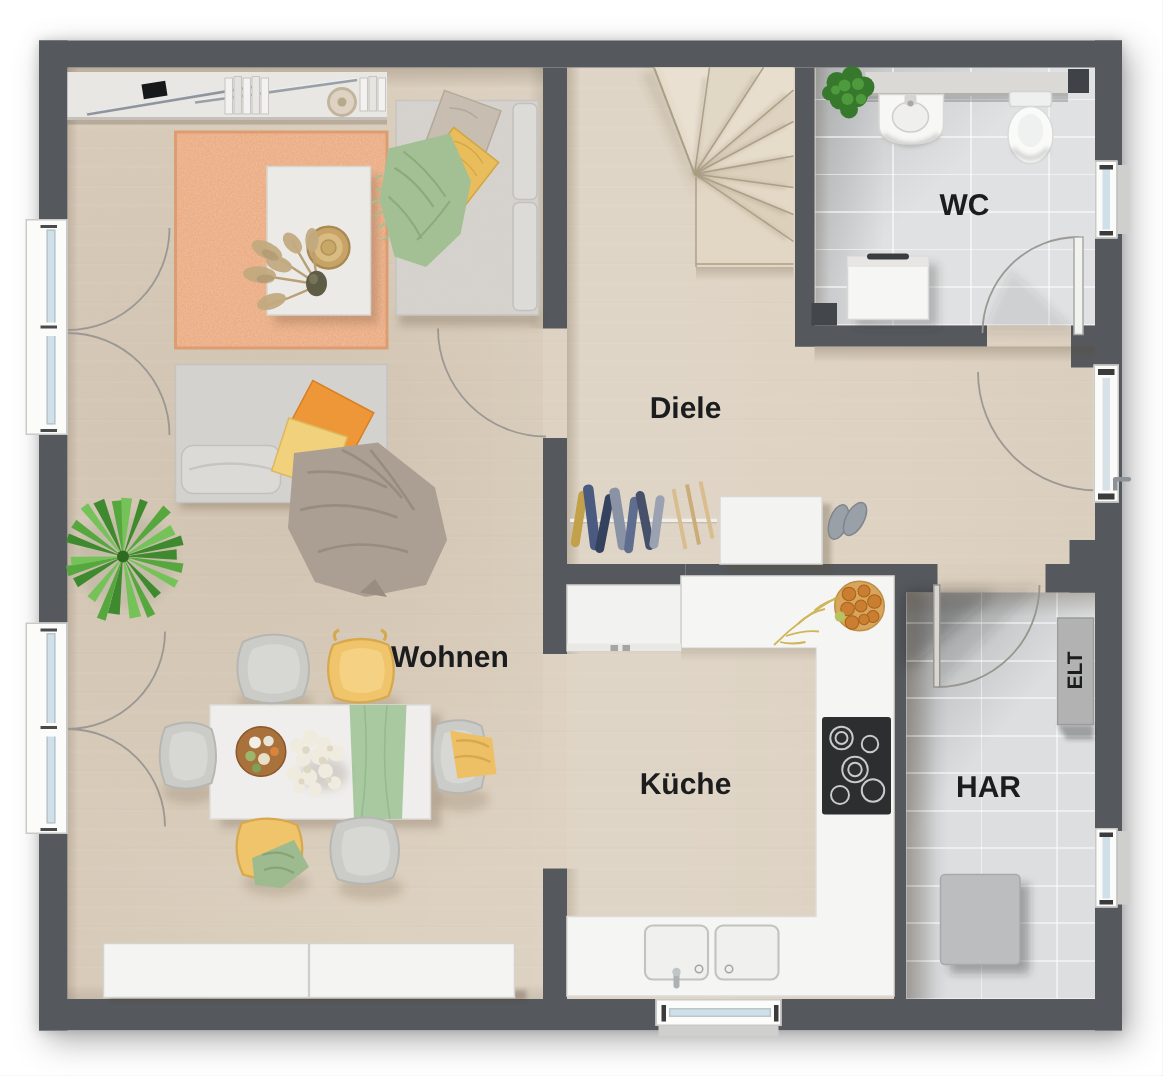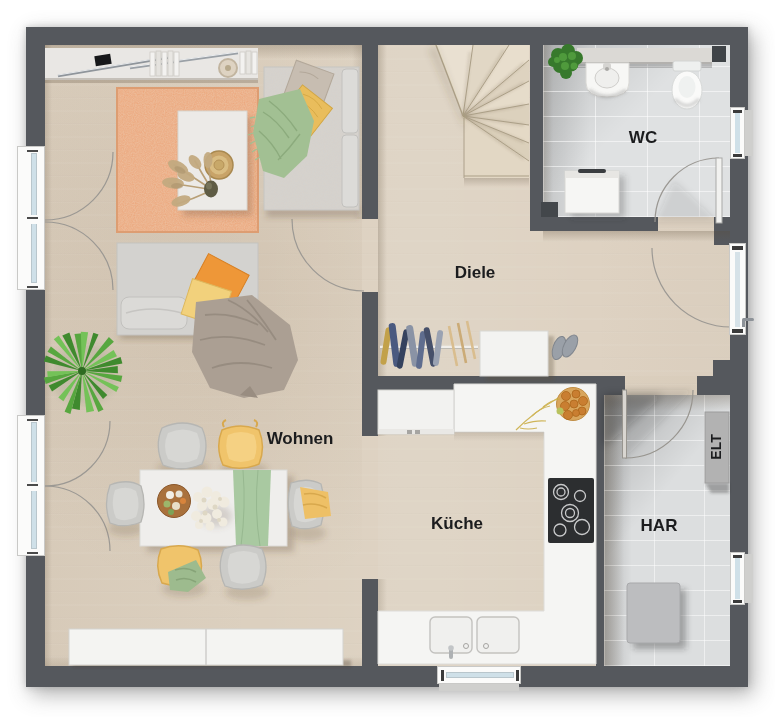--- a/index.html
+++ b/index.html
@@ -1,20 +1,20 @@
 <!DOCTYPE html>
 <html><head>
 <meta charset="utf-8">
 <style>
   html,body{margin:0;padding:0;background:#ffffff;}
   #plan{position:relative;width:775px;height:717px;background:#ffffff;overflow:hidden;
         font-family:"Liberation Sans",sans-serif;}
   .abs{position:absolute;}
   .wall{position:absolute;background:#55585d;}
-  .lbl{position:absolute;font-weight:bold;color:#1b1c1e;font-size:17px;white-space:nowrap;transform:translate(-50%,-50%);}
+  .lbl{position:absolute;font-weight:bold;color:#1b1c1e;font-size:20px;white-space:nowrap;transform:translate(-50%,-50%);}
 </style>
 </head>
 <body>
 <div id="plan">
 
   <div class="abs" style="left:26px;top:27px;width:722px;height:660px;box-shadow:5px 7px 20px rgba(80,80,80,0.45), 0 0 7px rgba(100,100,100,0.3);"></div>
 
   <div class="abs" style="left:45px;top:45px;width:685px;height:621px;background-color:#dcd0bf;
     background-image:
       repeating-linear-gradient(180deg, rgba(125,100,72,0.035) 0 1px, rgba(0,0,0,0) 1px 26px),
@@ -600,21 +600,21 @@
 
   <div class="abs" style="left:437px;top:666px;width:84px;height:18px;background:#fbfbfa;border:1px solid #c9c9c7;box-sizing:border-box;">
     <div class="abs" style="left:8px;top:5px;width:68px;height:6px;background:#cfe0e8;border:1px solid #b9c6cc;box-sizing:border-box;"></div>
     <div class="abs" style="left:3px;top:3px;width:3px;height:11px;background:#3b3b3b;"></div>
     <div class="abs" style="left:78px;top:3px;width:3px;height:11px;background:#3b3b3b;"></div>
   </div>
   <div class="abs" style="left:439px;top:684px;width:80px;height:7px;background:#cfcfcd;"></div>
 
   <div class="lbl" style="left:300px;top:403px;margin-top:36px;">Wohnen</div>
 
-  <div class="lbl" style="left:475px;top:273px;">Diele</div>
+  <div class="lbl" style="left:457px;top:273px;">Diele</div>
 
   <div class="lbl" style="left:643px;top:138px;">WC</div>
 
   <div class="lbl" style="left:457px;top:524px;">Küche</div>
 
   <div class="lbl" style="left:659px;top:526px;">HAR</div>
 
 </div>
 
 </body></html>

